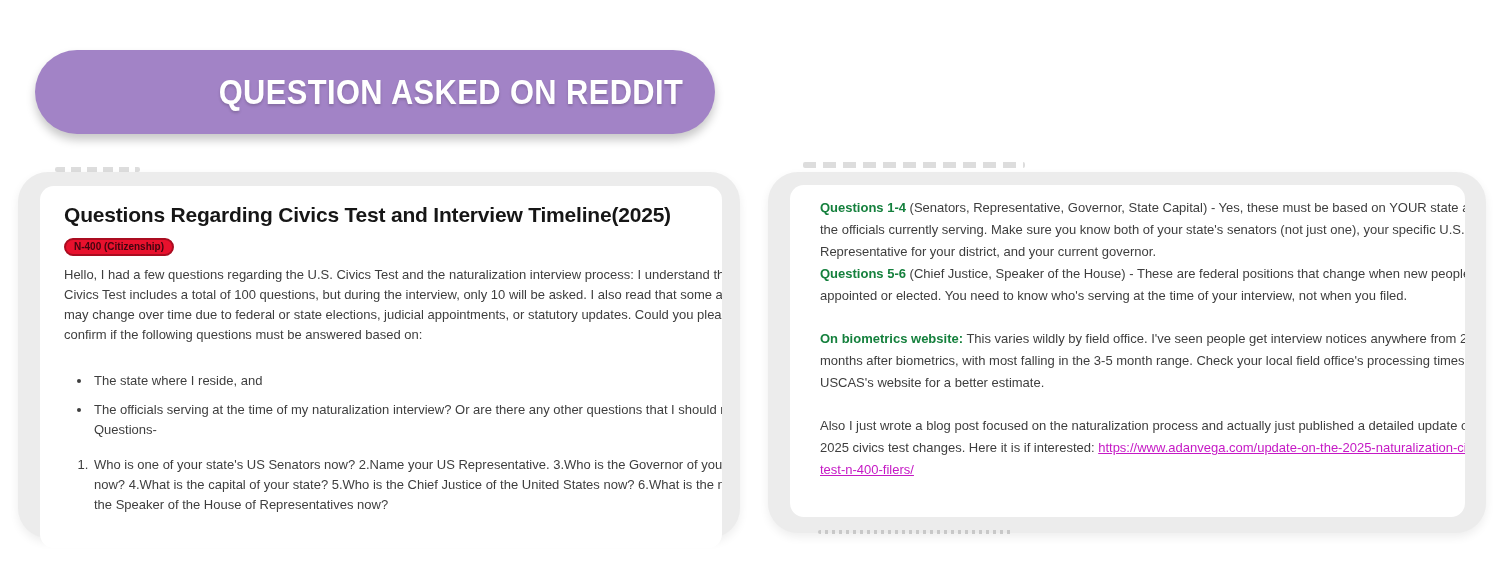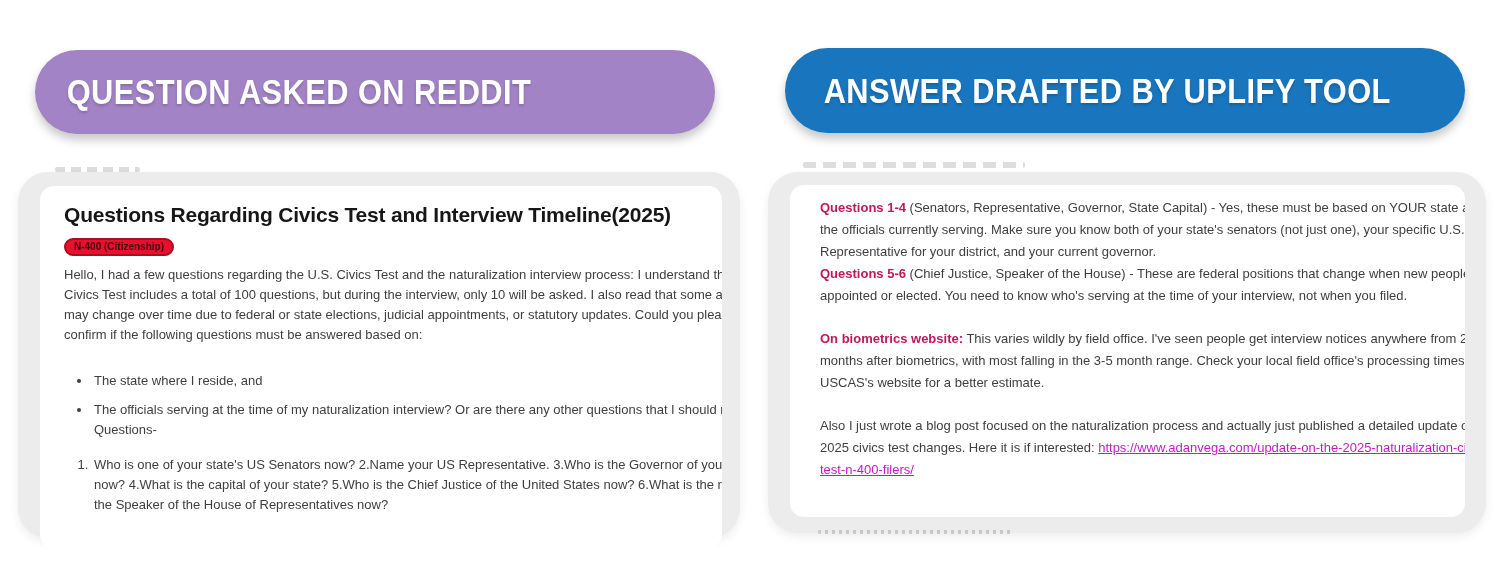--- a/index.html
+++ b/index.html
@@ -2,21 +2,21 @@
 <html style="--purple: #a283c6; --blue: #1976be; --badge_bg: #e8112d; --badge_border: #aa0c20; --badge_text: #41050f; --link: #c519c5; --card_bg: #ececec; --body_text: #3e3e3e; --title_text: #161616;"><head>
 <meta charset="utf-8">
 <style>
   html,body{margin:0;padding:0;background:#fff;}
   .canvas{
     position:relative;width:1500px;height:588px;background:#ffffff;
     overflow:hidden;font-family:"Liberation Sans",sans-serif;
   }
   
   .pill{
-    position:absolute;display:flex;align-items:center;justify-content:flex-start;
+    position:absolute;display:flex;align-items:center;justify-content:flex-end;
     border-radius:44px;box-shadow:0 6px 10px rgba(0,0,0,.22);
   }
   .pill-purple{left:35px;top:50px;width:680px;height:84px;background:var(--purple,#a283c6);}
   .pill-blue{left:785px;top:48px;width:680px;height:85px;background:var(--blue,#1976be);}
   .pill-label{
     color:#ffffff;font-weight:700;font-size:35px;letter-spacing:.5px;
     transform:scaleX(.88);white-space:nowrap;
     text-shadow:0 2px 3px rgba(0,0,0,.18);
   }
   
@@ -45,41 +45,38 @@
   .q-intro{margin:9px 0 0;}
   .q-bullets{margin:26px 0 0;padding-left:28px;list-style:disc;}
   .q-bullets li{margin-bottom:9px;padding-left:2px;}
   .q-numbered{margin:15px 0 0;padding-left:28px;list-style:decimal;}
   .q-numbered li{padding-left:2px;}
   
   .a-content{position:absolute;left:30px;top:12px;width:680px;color:var(--body_text,#3e3e3e);
     font-size:13px;line-height:22px;}
   .a-para{margin:0;overflow-wrap:break-word;}
   .a-para.gap{margin-top:21px;}
-  .a-bold{font-weight:700;color:#be185d;}
+  .a-bold{font-weight:700;color:#15803d;}
   .a-link{color:var(--link,#c519c5);text-decoration:underline;cursor:pointer;}
   
   .frag{position:absolute;border-radius:2px;filter:blur(.4px);}
   .frag-left-top{left:55px;top:167px;width:85px;height:5px;opacity:.5;
     background:repeating-linear-gradient(90deg,#bdbdbd 0 10px,transparent 10px 16px);}
   .frag-right-top{left:803px;top:162px;width:222px;height:6px;opacity:.55;
     background:repeating-linear-gradient(90deg,#c2c2c2 0 13px,transparent 13px 20px);}
   .frag-right-bottom{left:818px;top:530px;width:196px;height:4px;opacity:.7;
     background:repeating-linear-gradient(90deg,#b9b9b9 0 3px,transparent 3px 7px);}
 </style>
 </head>
 <body>
 
 <div class="canvas">
 
   <div class="pill pill-purple">
     <span class="pill-label">QUESTION ASKED ON REDDIT</span>
-  </div>
-  <div class="pill pill-blue">
-    <span class="pill-label">ANSWER DRAFTED BY UPLIFY TOOL</span>
   </div>
 
   <div class="frag frag-left-top"></div>
   <div class="frag frag-right-top"></div>
 
   <div class="outer-card outer-left">
     <div class="inner-card inner-left">
       <div class="q-content">
         <h1 class="q-title">Questions Regarding Civics Test and Interview Timeline(2025)</h1>
         <span class="flair">N-400 (Citizenship)</span>

